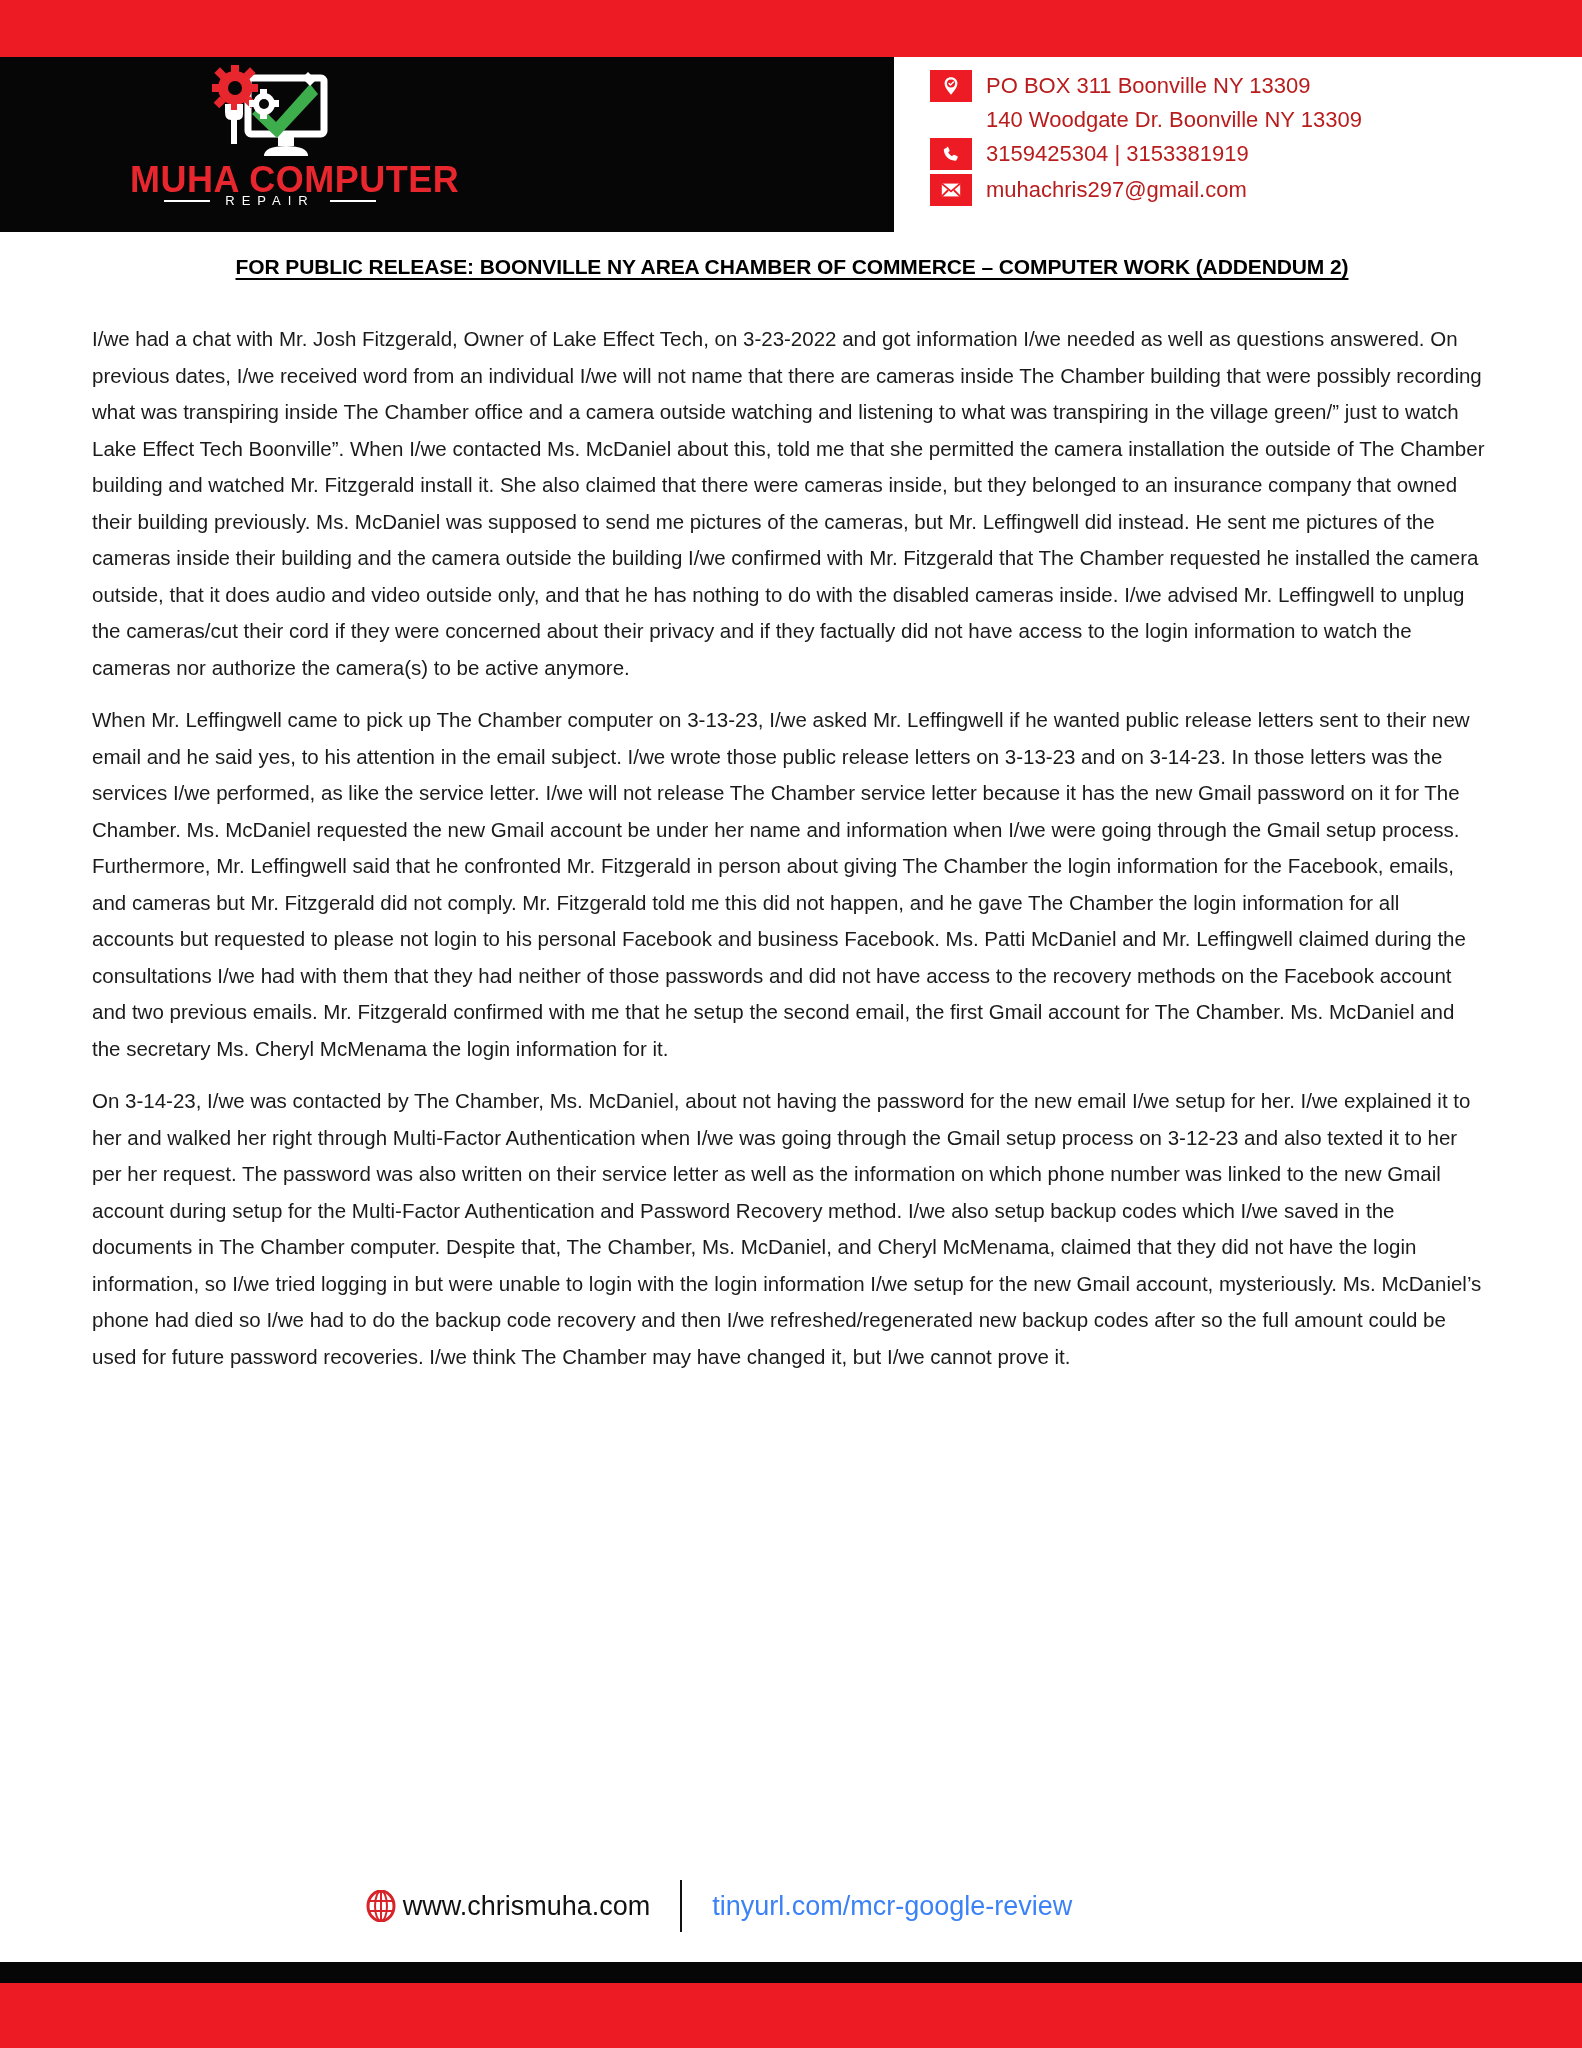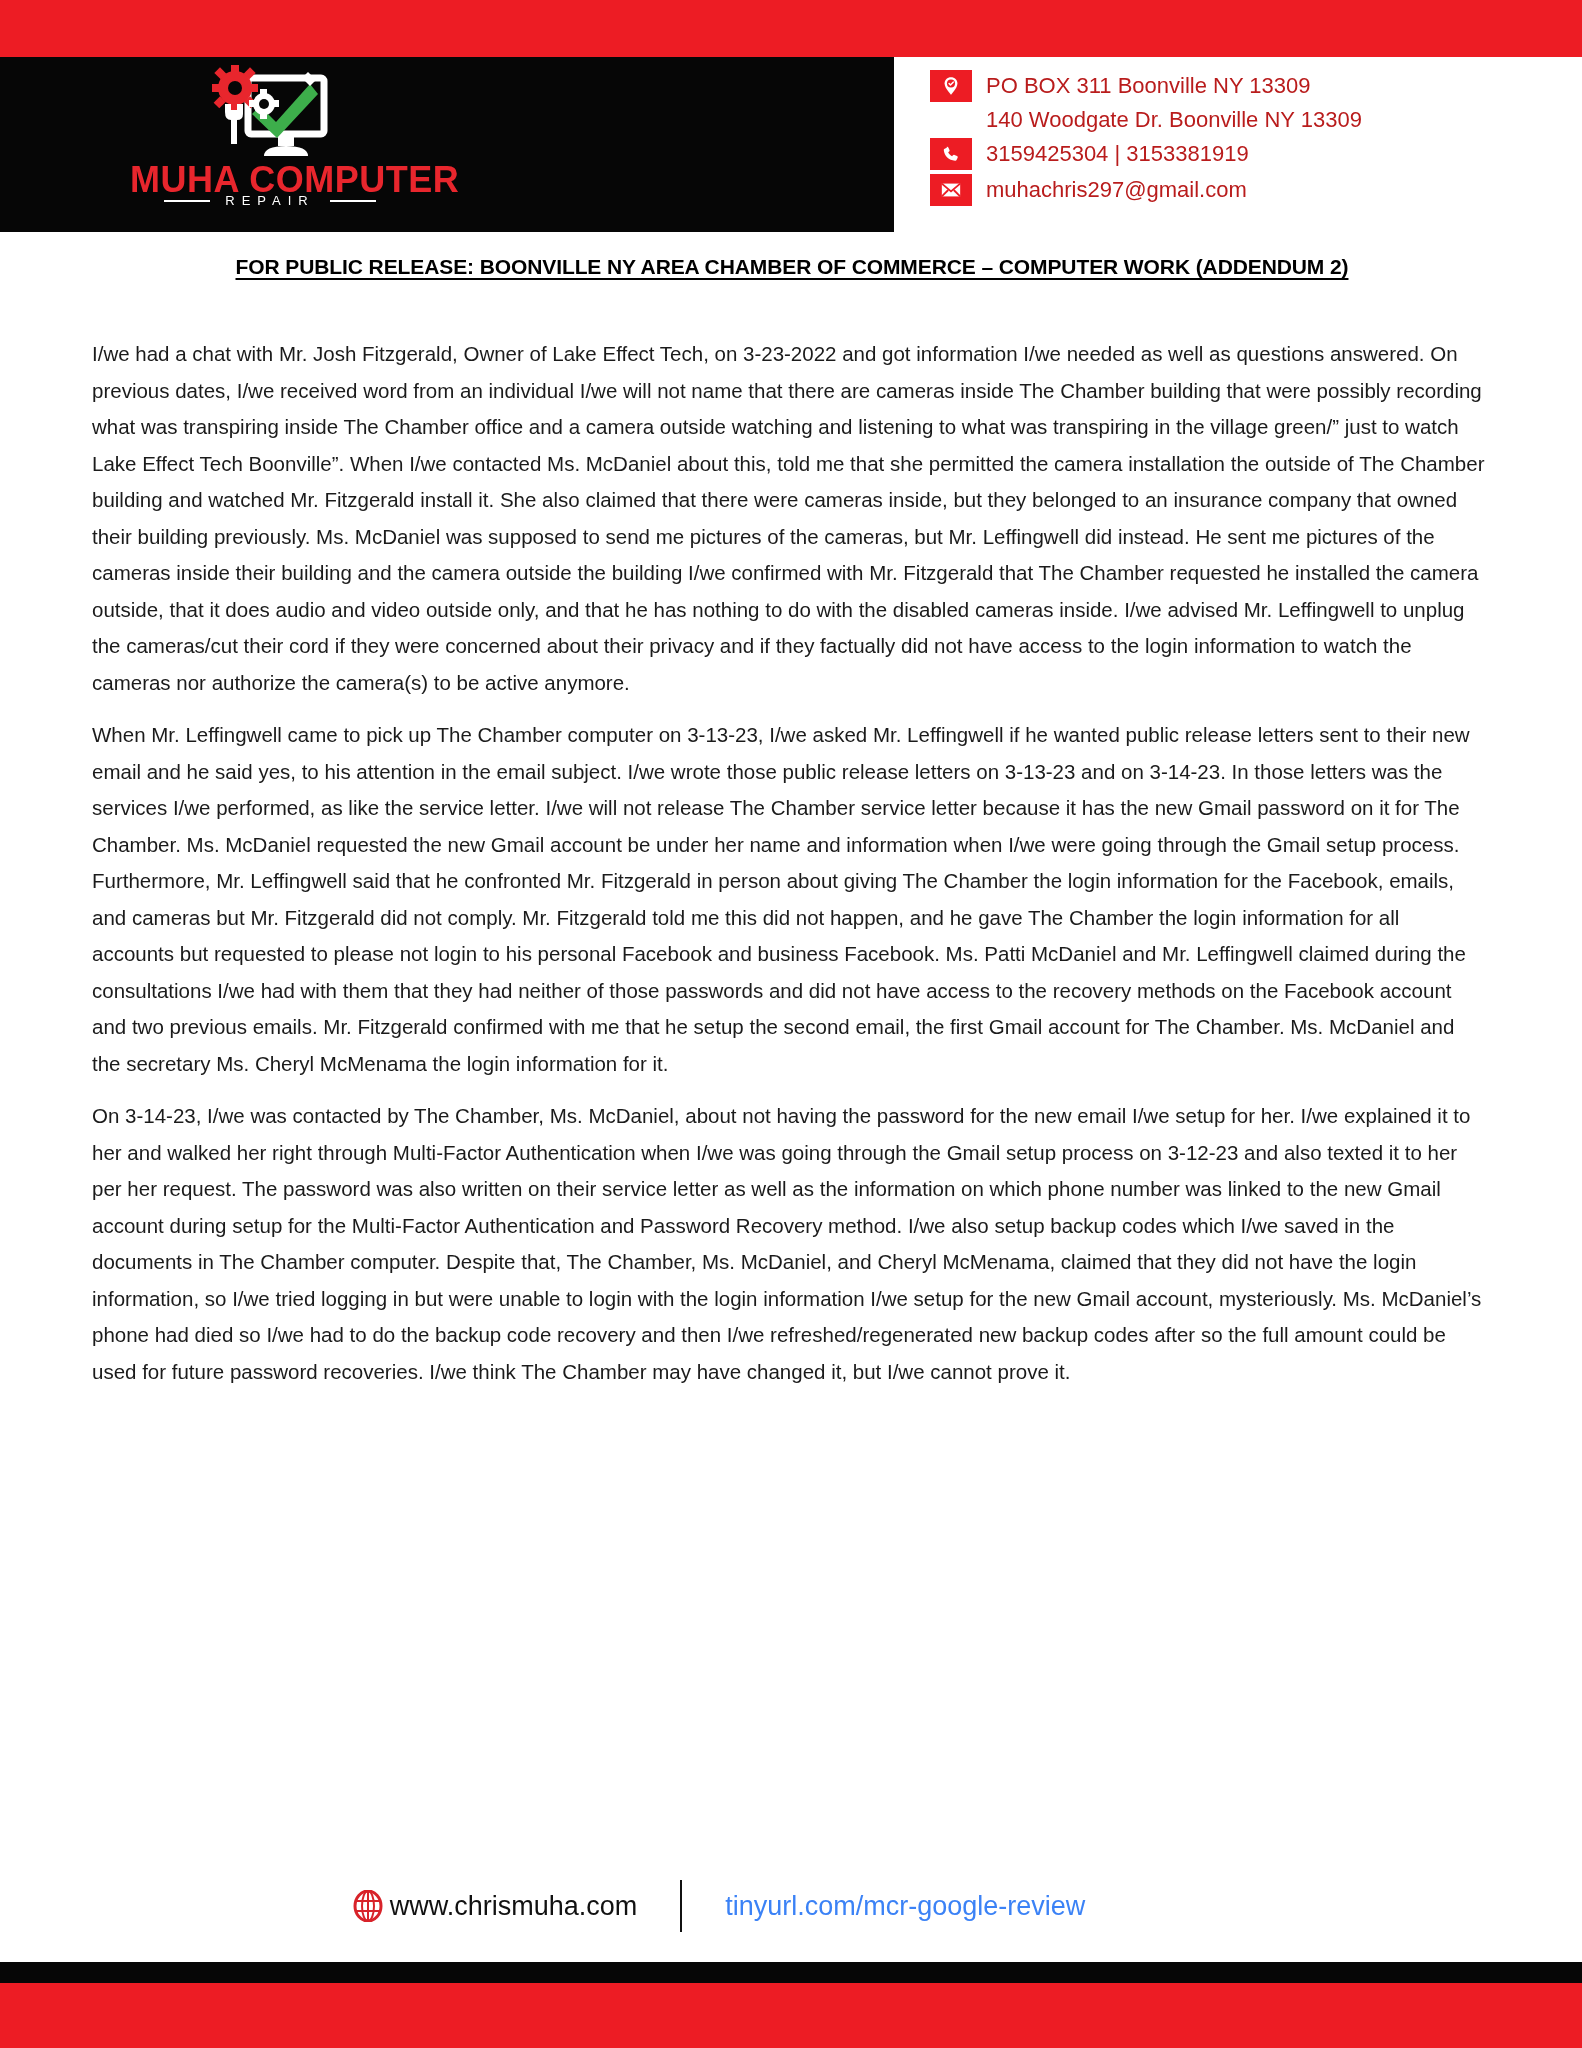--- a/index.html
+++ b/index.html
@@ -150,34 +150,33 @@
     left: 92px;
     top: 320px;
     width: 1395px;
     font-family: "Liberation Sans", sans-serif;
     font-size: 20.5px;
     line-height: 36.5px;
     color: #1b1b1b;
     text-align: left;
   }
   .body-text p {
-    margin: 16px 0 16px 0;
+    margin: 1px 0 16px 0;
     padding: 0;
   }
 
   
   .footer-row {
     position: absolute;
     left: 0;
     top: 1880px;
     width: 1437px;
     display: flex;
     align-items: center;
     justify-content: center;
-    gap: 13px;
   }
   .footer-web {
     display: flex;
     align-items: center;
     font-family: "Liberation Sans", sans-serif;
     font-size: 27px;
     color: #111111;
   }
   .globe-icon {
     width: 32px;

